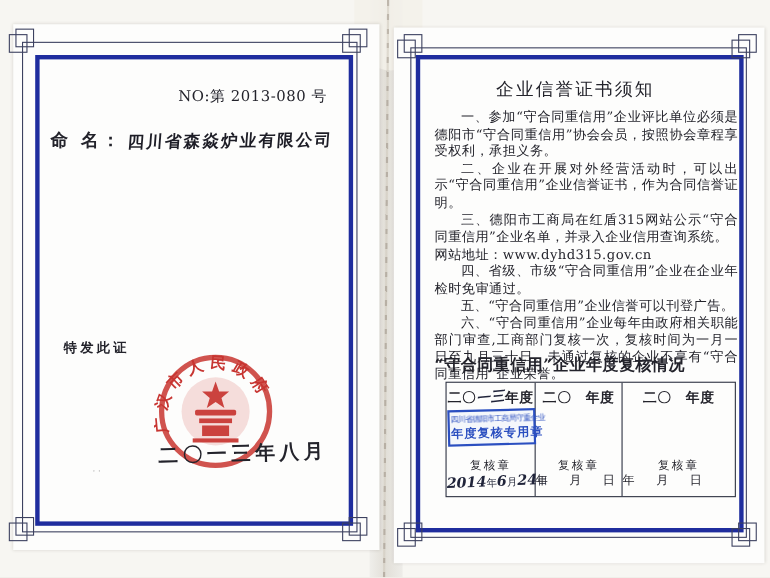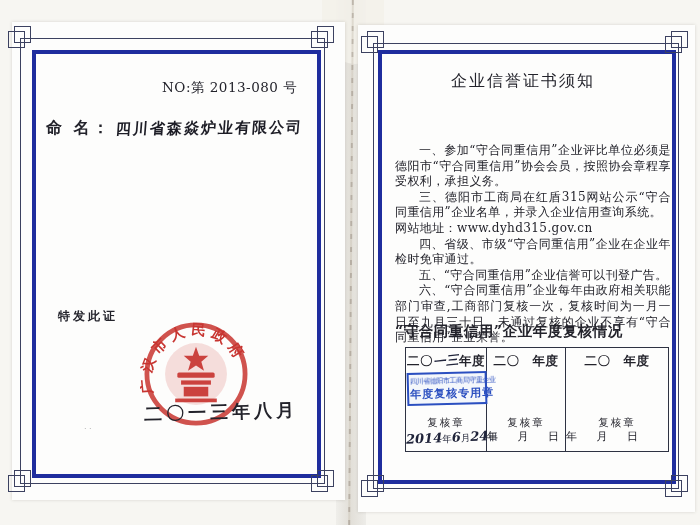--- a/index.html
+++ b/index.html
@@ -42,21 +42,21 @@
     white-space:nowrap;letter-spacing:-.3px;}
   .issue{position:absolute;left:46px;top:286px;font-size:12px;font-weight:bold;letter-spacing:3px;}
   .seal{position:absolute;left:128px;top:296px;width:112px;height:112px;mix-blend-mode:multiply;opacity:.92;}
   .issue-date{position:absolute;left:132px;top:378px;font-size:18px;font-weight:bold;
     letter-spacing:4px;transform:rotate(-1.6deg);white-space:nowrap;}
   .faint-mark{position:absolute;left:72px;top:402px;font-size:8px;color:#9b9b9b;}
   
   .notice-title{position:absolute;left:20px;top:46px;width:290px;text-align:center;
     font-size:16px;font-weight:normal;letter-spacing:2px;}
   .notice-body{position:absolute;left:37px;top:74px;width:276px;font-size:12px;
-    line-height:15.6px;text-align:justify;letter-spacing:.4px;margin-top:44px;}
+    line-height:15.6px;text-align:justify;letter-spacing:.4px;}
   .notice-body p{margin:0;}
   .notice-body p.indent{text-indent:2em;}
   .review-title{position:absolute;left:37px;top:297px;width:296px;
     font-size:14.5px;font-weight:bold;letter-spacing:.5px;white-space:nowrap;}
   
   .review-table{position:absolute;left:47px;top:322px;width:262px;height:103px;
     border:1.5px solid #2e3242;display:grid;grid-template-columns:81px 79px 1fr;}
   .rt-col{position:relative;border-right:1.2px solid #2e3242;}
   .rt-col:last-child{border-right:none;}
   .year-head{margin-top:5px;text-align:center;font-size:12.5px;font-weight:bold;
@@ -132,20 +132,21 @@
     <div class="corner" style="left:3px;top:6px"></div>
     <div class="corner" style="left:307px;top:6px"></div>
     <div class="corner" style="left:3px;top:450px"></div>
     <div class="corner" style="left:307px;top:450px"></div>
 
     <div class="notice-title">企业信誉证书须知</div>
 
     <div class="notice-body">
 
     <p class="indent">一、参加“守合同重信用”企业评比单位必须是德阳市“守合同重信用”协会会员，按照协会章程享受权利，承担义务。</p>
+        <p class="indent">二、企业在开展对外经营活动时，可以出示“守合同重信用”企业信誉证书，作为合同信誉证明。</p>
         <p class="indent">三、德阳市工商局在红盾315网站公示“守合同重信用”企业名单，并录入企业信用查询系统。</p>
         <p class="noindent">网站地址：www.dyhd315.gov.cn</p>
         <p class="indent">四、省级、市级“守合同重信用”企业在企业年检时免审通过。</p>
         <p class="indent">五、“守合同重信用”企业信誉可以刊登广告。</p>
         <p class="indent">六、“守合同重信用”企业每年由政府相关职能部门审查,工商部门复核一次，复核时间为一月一日至九月三十日。未通过复核的企业不享有“守合同重信用”企业荣誉。</p>
       </div>
 
     <div class="review-title">“守合同重信用”企业年度复核情况</div>
 
     <div class="review-table">

